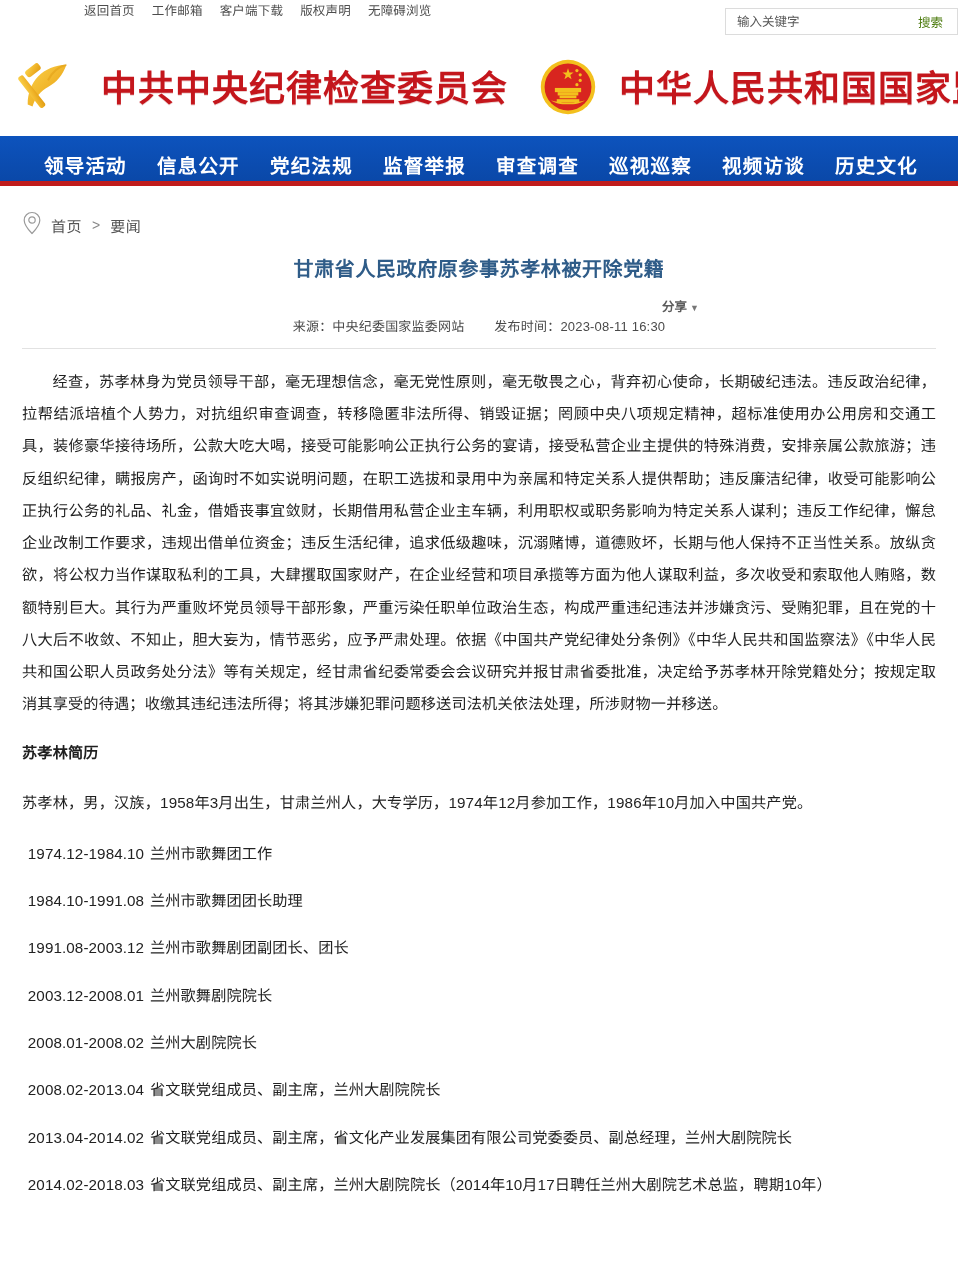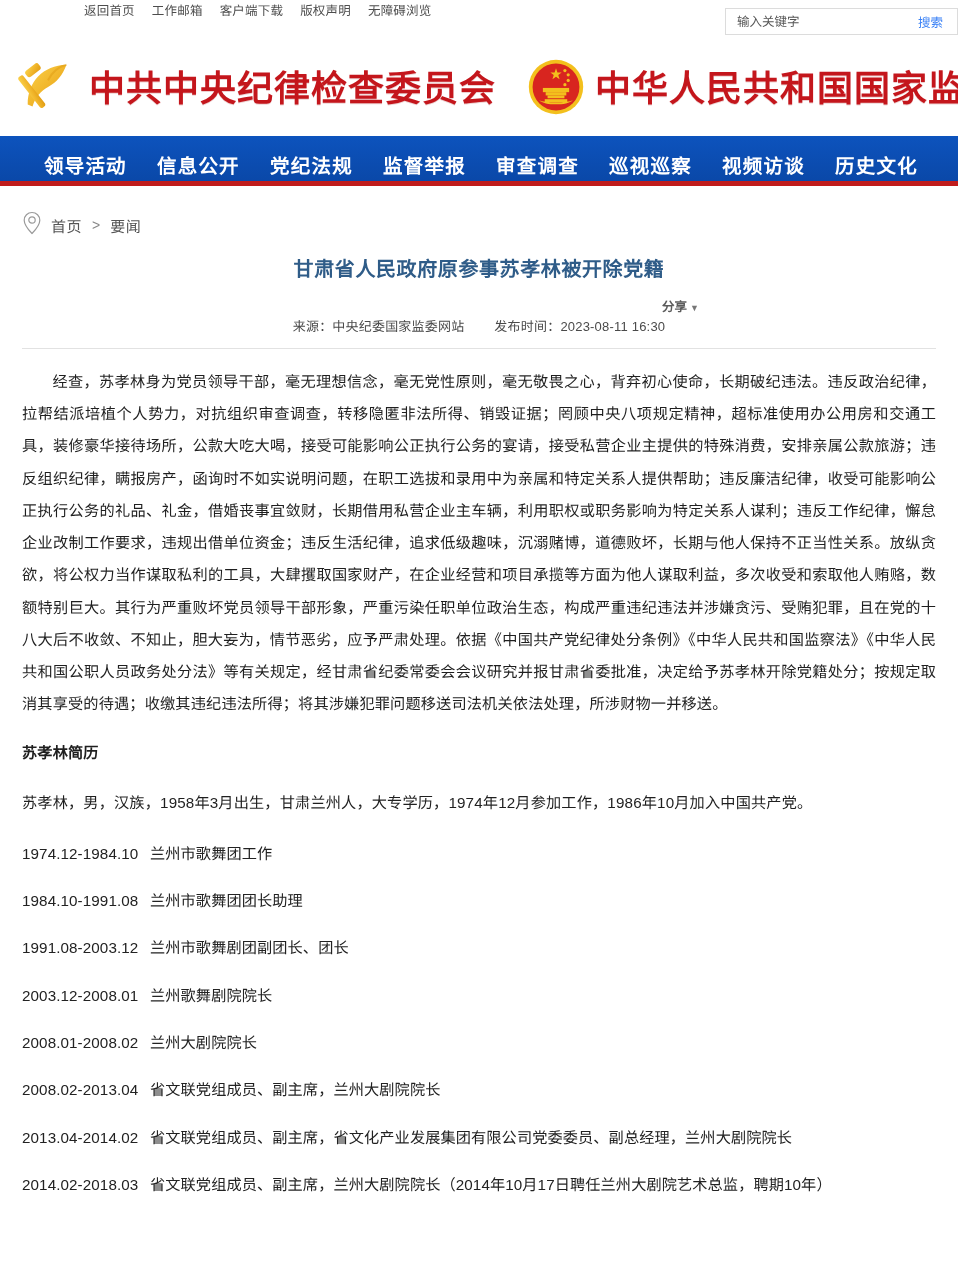--- a/index.html
+++ b/index.html
@@ -46,21 +46,21 @@
     height: 25px;
     padding: 0 8px 0 11px;
     font-size: 12.5px;
     font-family: inherit;
     color: #3a3a3a;
     background: transparent;
   }
   .search-input::placeholder { color: #555; }
   .search-btn {
     border: 0; background: transparent;
-    font-size: 12.5px; color: #3b82f6;
+    font-size: 12.5px; color: #4d7c0f;
     font-family: inherit;
     padding: 0 14px 0 6px;
     height: 25px; cursor: pointer;
     white-space: nowrap;
   }
 
   
   .masthead {
     height: 94px;
     display: flex;
@@ -73,21 +73,21 @@
   .brand.ccdi { margin-left: 4px; }
   .brand.nsc { margin-left: 30px; }
   .brand-title {
     font-family: "Liberation Serif", "DejaVu Serif", serif;
     font-weight: bold;
     font-size: 36px;
     color: #c4161c;
     letter-spacing: 1px;
     white-space: nowrap;
     line-height: 1;
-    margin-left: 9px;
+    margin-left: 21px;
     text-shadow: 0 1px 0 rgba(150,0,0,.18);
   }
   .emblem { flex: 0 0 auto; }
 
   
   .mainnav {
     height: 45px;
     background: linear-gradient(#0d53bd, #0a48a8);
     display: flex;
     align-items: center;
@@ -197,21 +197,21 @@
     letter-spacing: .15px;
   }
   .bio-list { margin: 0; padding: 0; list-style: none; }
   .bio-item {
     display: flex;
     font-size: 15.2px;
     margin-top: 23px;
     line-height: 1.6;
     letter-spacing: .1px;
   }
-  .bio-period { flex: 0 0 auto; min-width: 128px; white-space: nowrap; }
+  .bio-period { flex: 0 0 auto; min-width: 128px; white-space: nowrap; text-align: center; }
   .bio-role { flex: 1 1 auto; }
 </style>
 </head>
 <body>
 
 <div class="topbar">
   <nav class="topbar-links">
     <a href="#">返回首页</a>
     <a href="#">工作邮箱</a>
     <a href="#">客户端下载</a>

